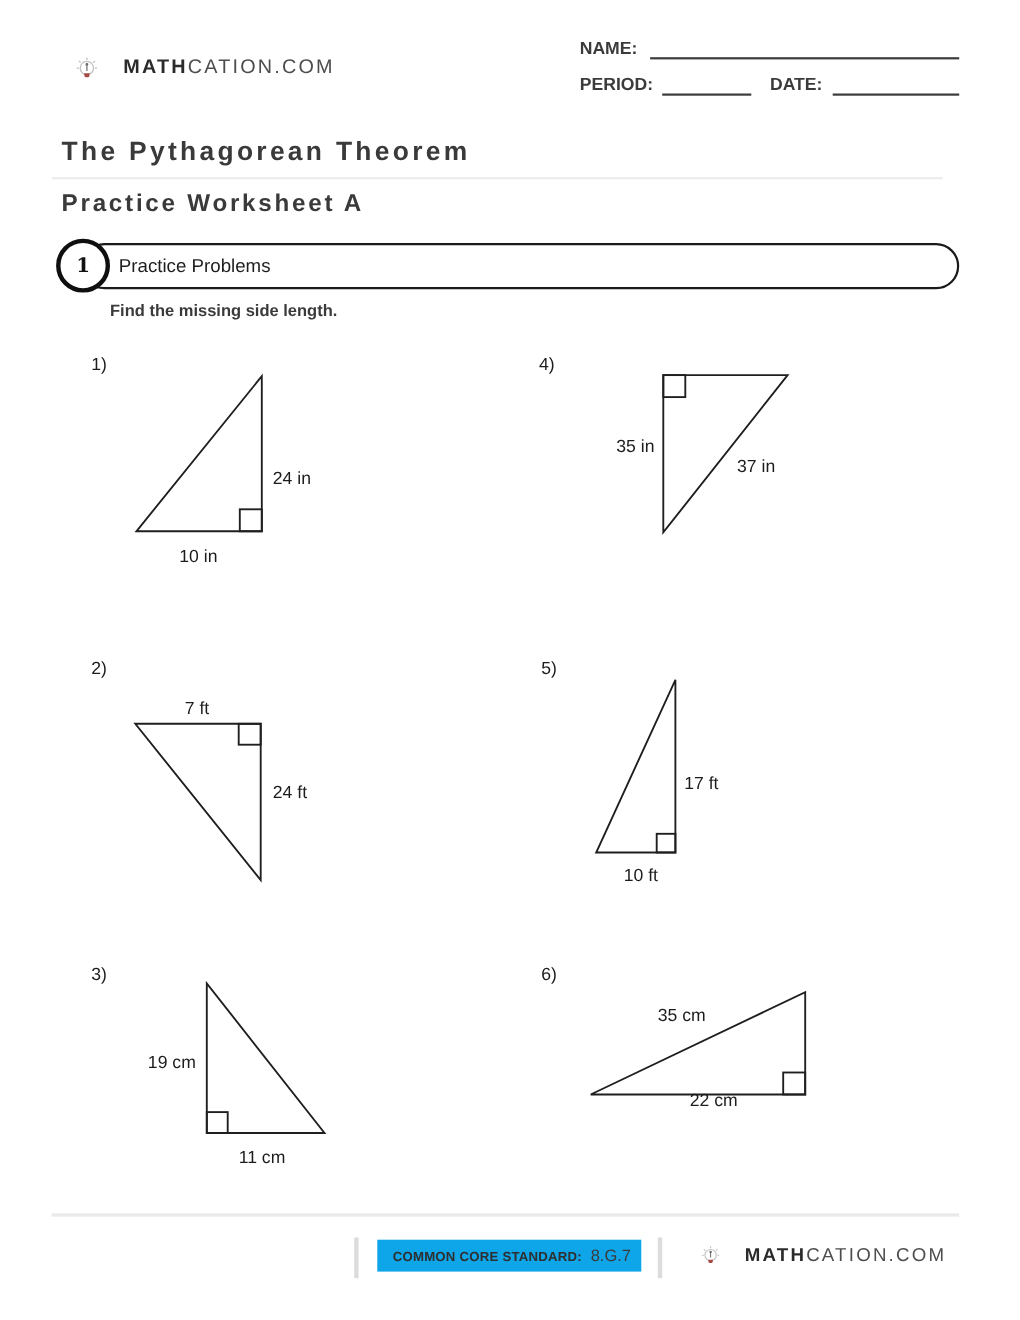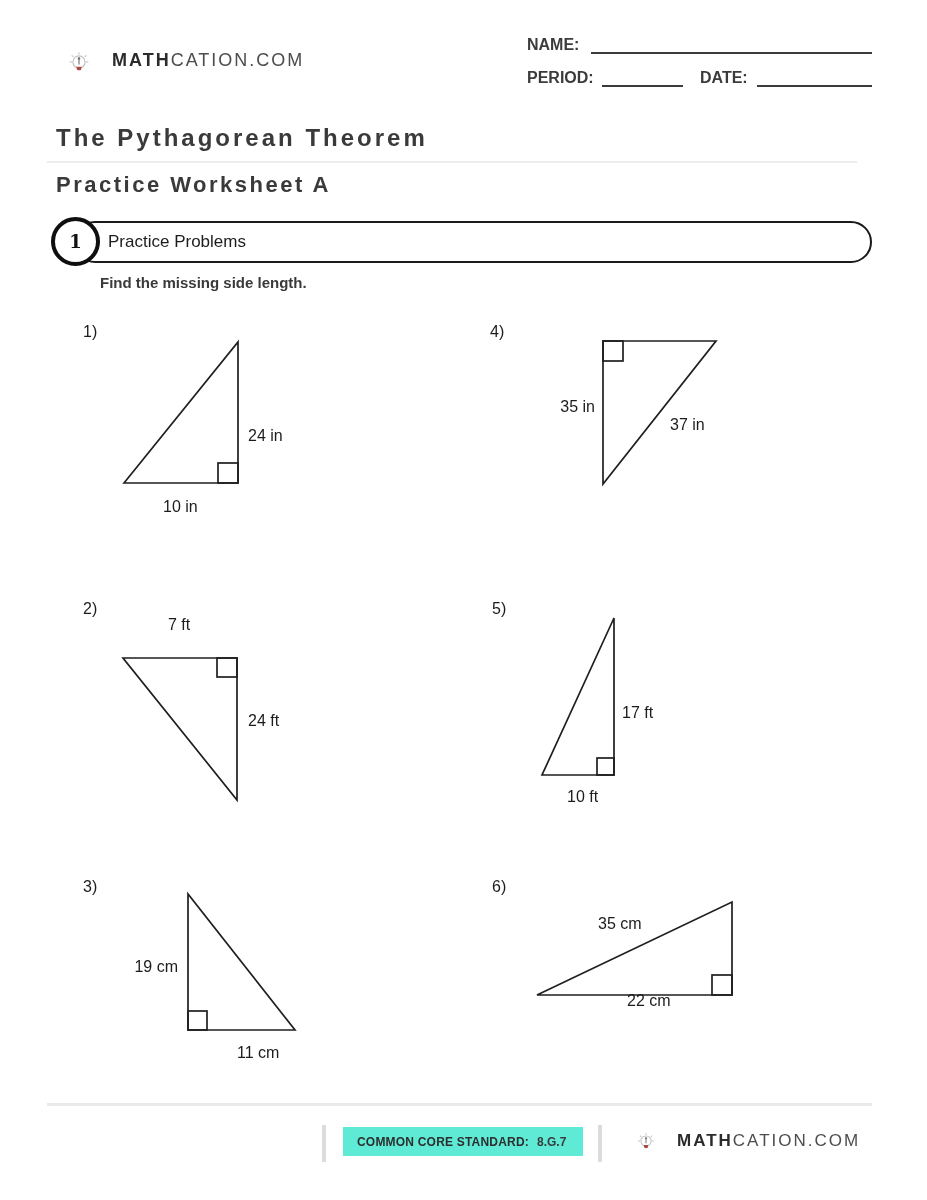--- a/index.html
+++ b/index.html
@@ -44,49 +44,49 @@
   .prob-3 { left:80px;  top:870px; width:340px; height:220px; }
   .prob-4 { left:488px; top:315px; width:340px; height:215px; }
   .prob-5 { left:488px; top:592px; width:340px; height:220px; }
   .prob-6 { left:488px; top:870px; width:400px; height:220px; }
 
   .prob-1 .p-num { left:3px; top:8px; }
   .prob-1 .lbl-a { left:168px; top:92px;margin-top:20px; }
   .prob-1 .lbl-b { left:83px;  top:183px; }
 
   .prob-2 .p-num { left:3px; top:8px; }
-  .prob-2 .lbl-a { left:88px;  top:24px; }
+  .prob-2 .lbl-a { left:88px;  top:44px; }
   .prob-2 .lbl-b { left:168px; top:120px; }
 
   .prob-3 .p-num { left:3px; top:8px; }
   .prob-3 .lbl-a { left:28px; width:70px; text-align:right; top:88px; }
-  .prob-3 .lbl-b { left:137px; top:174px;margin-left:20px; }
+  .prob-3 .lbl-b { left:137px; top:174px; }
 
   .prob-4 .p-num { left:2px; top:8px; }
   .prob-4 .lbl-a { left:27px; width:80px; text-align:right; top:83px; }
   .prob-4 .lbl-b { left:182px; top:101px; }
 
   .prob-5 .p-num { left:4px; top:8px; }
   .prob-5 .lbl-a { left:134px; top:112px; }
   .prob-5 .lbl-b { left:79px;  top:196px; }
 
   .prob-6 .p-num { left:4px; top:8px; }
   .prob-6 .lbl-a { left:110px; top:45px; }
   .prob-6 .lbl-b { left:139px; top:122px; }
 
   
   .footer-rule { position:absolute; left:47px; top:1103px; width:825px; height:3px; background:#eaeaea; }
   .copyright { position:absolute; left:58px; top:1126px; font-size:12.5px; color:#3c3c3c; line-height:16.5px; }
   .vbar { position:absolute; width:4px; height:37px; top:1125px; background:#dcdcdc; }
   .vbar-1 { left:322px; }
   .vbar-2 { left:598px; }
-  .ccs-box { position:absolute; left:343px; top:1127px; width:240px; height:29px; background:#5eead4;
+  .ccs-box { position:absolute; left:343px; top:1127px; width:240px; height:29px; background:#0ea5e9;
              display:flex; align-items:center; padding-left:14px; gap:8px; }
   .ccs-label { font-size:12px; font-weight:800; color:#2e2e2e; letter-spacing:0.2px; }
-  .ccs-value { font-size:12px; color:#3a3a3a;font-weight:bold; }
+  .ccs-value { font-size:15px; color:#3a3a3a; }
   .logo-footer { left:635px; top:1131px; }
   .logo-footer .logo-text { font-size:17px; }
 </style>
 </head>
 <body>
 
 <div class="page">
 
   <div class="logo logo-header">
     <span>

